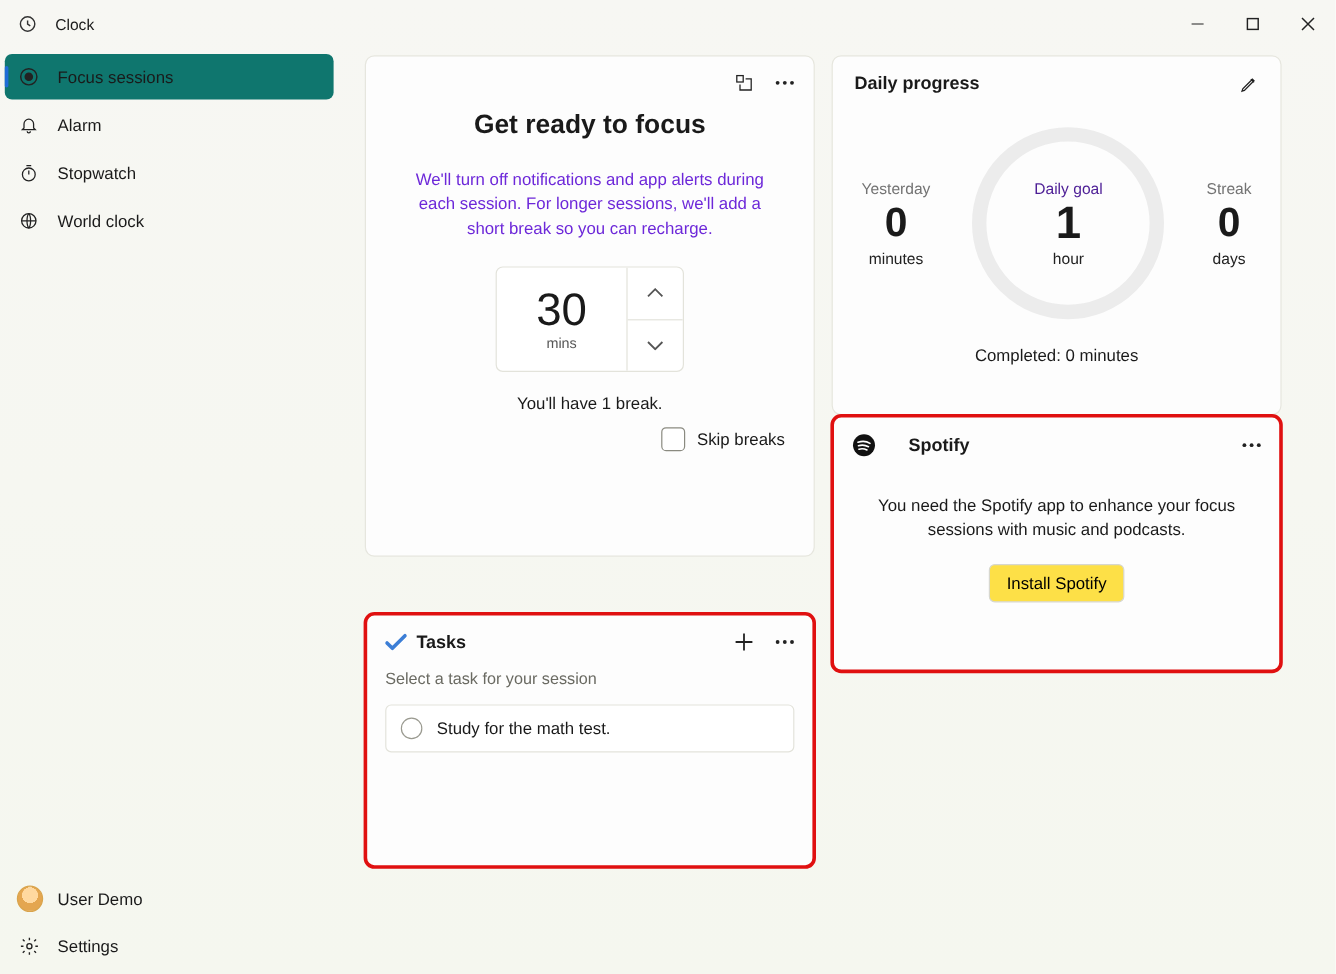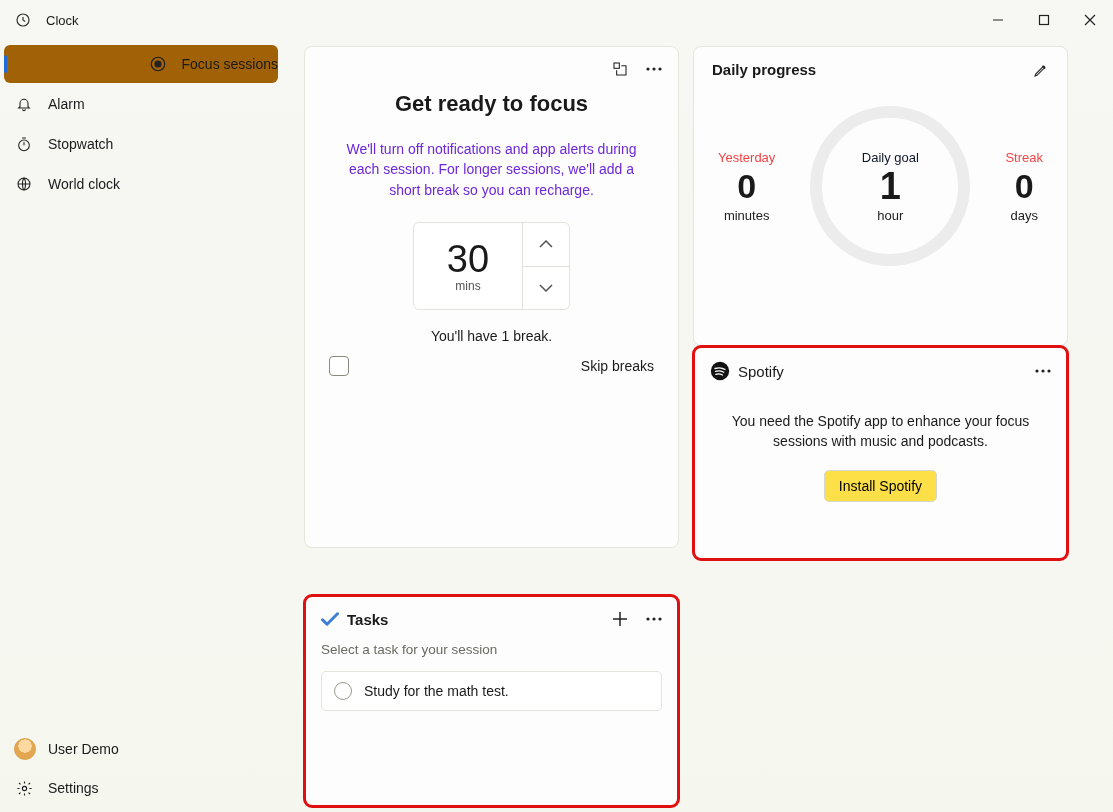--- a/index.html
+++ b/index.html
@@ -34,21 +34,21 @@
   }
   .nav-item {
     display: flex; align-items: center;
     height: 38px;
     margin: 1px 4px;
     padding-left: 10px;
     border-radius: 6px;
     font-size: 14px;
     position: relative;
   }
-  .nav-item.active { background: #a16207; justify-content: flex-end; }
+  .nav-item.active { background: #0f766e; }
   .nav-item.active::before {
     content: ""; position: absolute; left: 0; top: 10px; bottom: 10px;
     width: 3px; background: #1e6cd6; border-radius: 2px;
   }
   .nav-item .icon { width: 20px; height: 20px; margin-right: 14px; display:flex; align-items:center; justify-content:center;}
   .sidebar-footer { margin-top: auto; padding-bottom: 4px; }
   .avatar {
     width: 22px; height: 22px; border-radius: 50%;
     background: radial-gradient(circle at 50% 35%, #ffd9a0 0 40%, #e4a650 41% 100%);
     border: 1px solid #d9a44c; margin-right: 12px;
@@ -63,61 +63,61 @@
     grid-template-columns: 375px 375px;
     gap: 14px;
     justify-content: start;
   }
   .card {
     background: #fdfdfd;
     border: 1px solid #e6e6de;
     border-radius: 8px;
     position: relative;
   }
-  .focus-card { height: 502px; padding: 18px 24px 22px 24px; text-align: center; }
+  .focus-card { height: 418px; padding: 18px 24px 22px 24px; text-align: center; }
   .focus-card .top-icons { position: absolute; top: 14px; right: 16px; display:flex; gap:18px; align-items:center;}
   .h2 { font-size: 22px; font-weight: 600; margin-top: 26px; }
   .sub { font-size: 14px; color: #6d28d9; margin-top: 22px; line-height: 1.45; padding: 0 8px;}
   .spinner { display: flex; justify-content: center; margin-top: 22px; }
   .spinner-box {
     display: flex;
     border: 1px solid #e3e3db; border-radius: 6px; overflow: hidden;
     background: #fff;
   }
   .spin-value { width: 108px; display:flex; flex-direction:column; align-items:center; justify-content:center;}
   .spin-value .num { font-size: 38px; font-weight: 300; }
   .spin-value .unit { font-size: 12px; color: #555; margin-top: -2px;}
   .spin-btns { display:flex; flex-direction:column; border-left:1px solid #e3e3db;}
   .chev { width: 46px; height: 43px; display:flex; align-items:center; justify-content:center;}
   .chev + .chev { border-top:1px solid #e3e3db;}
   .break-info { margin-top: 18px; font-size: 14px; }
-  .skip-row { margin-top: 12px; display:flex; align-items:center; justify-content:space-between; gap:10px; font-size:14px;}
+  .skip-row { margin-top: 12px; display:flex; align-items:center; justify-content:flex-end; gap:10px; font-size:14px;}
   .checkbox { width: 20px; height: 20px; border:1px solid #8a8a80; border-radius:4px; background:#fff;}
   .start-btn {
     margin-top: 28px;
     background: #1f6fd6; color: #fff; border: none; border-radius: 5px;
     padding: 8px 16px; font-size: 14px; display:inline-flex; align-items:center; gap:8px;
   }
   .play-tri { width:0; height:0; border-left:10px solid #fff; border-top:6px solid transparent; border-bottom:6px solid transparent;}
   
   .daily-card { height: 300px; padding: 14px 18px 16px 18px; }
   .daily-head { display:flex; align-items:center; }
   .daily-head h3 { font-size:15px; font-weight:600; }
   .pencil { margin-left:auto; }
   .daily-body { display:flex; align-items:center; justify-content:space-between; padding: 28px 6px 0 6px;}
   .metric { text-align:center; }
-  .metric .label { font-size:13px; color:#ef4444; }
+  .metric .label { font-size:13px; color:#737373; }
   .metric .big { font-size:34px; font-weight:600; margin-top:2px; }
   .metric .unit { font-size:13px; color:#222; margin-top:2px;}
   .ring {
     width: 160px; height:160px; border-radius:50%;
     border: 12px solid #ececec;
     display:flex; flex-direction:column; align-items:center; justify-content:center;
   }
-  .ring .label { font-size:13px; color:#0f172a; }
+  .ring .label { font-size:13px; color:#4c1d95; }
   .ring .big { font-size:38px; font-weight:600; }
   .ring .unit { font-size:13px; color:#222;}
   .completed { text-align:center; margin-top:22px; font-size:14px;}
   
   .tasks-card { height: 212px; padding: 14px 16px; margin-top: 33px; }
   .tasks-head { display:flex; align-items:center; gap:8px; }
   .tasks-head .check-icon { width:18px; height:18px; }
   .tasks-head h3 { font-size:15px; font-weight:600; }
   .tasks-head .actions { margin-left:auto; display:flex; gap:18px; align-items:center;}
   .task-sub { color:#6a6a62; font-size:13.5px; margin-top:14px; }
@@ -327,31 +327,32 @@
               <div class="label">Daily goal</div>
               <div class="big">1</div>
               <div class="unit">hour</div>
             </div>
             <div class="metric">
               <div class="label">Streak</div>
               <div class="big">0</div>
               <div class="unit">days</div>
             </div>
           </div>
+          <div class="completed">Completed: 0 minutes</div>
         </div>
 
         <div class="card spotify-card highlight">
           <div class="spotify-head">
             <span>
               <svg width="20" height="20" viewBox="0 0 24 24">
                   <circle cx="12" cy="12" r="11" fill="#111"></circle>
                   <path d="M6 9c4-1.2 9-.8 12 1.2M6.5 12.5c3.2-1 7-.6 10 1M7 16c2.6-.8 5.5-.5 8 .8" stroke="#fff" stroke-width="1.6" fill="none" stroke-linecap="round"></path>
                 </svg>
             </span>
-            <h3 style="font-size:15px; font-weight:400;">Spotify</h3>
+            <h3 style="font-size:15px; font-weight:700;margin-left:19px;">Spotify</h3>
             <div class="actions">
               <span>
                 <svg width="16" height="4" viewBox="0 0 16 4">
                     <circle cx="2" cy="2" r="1.6" fill="#222"></circle>
                     <circle cx="8" cy="2" r="1.6" fill="#222"></circle>
                     <circle cx="14" cy="2" r="1.6" fill="#222"></circle>
                   </svg>
               </span>
             </div>
           </div>

